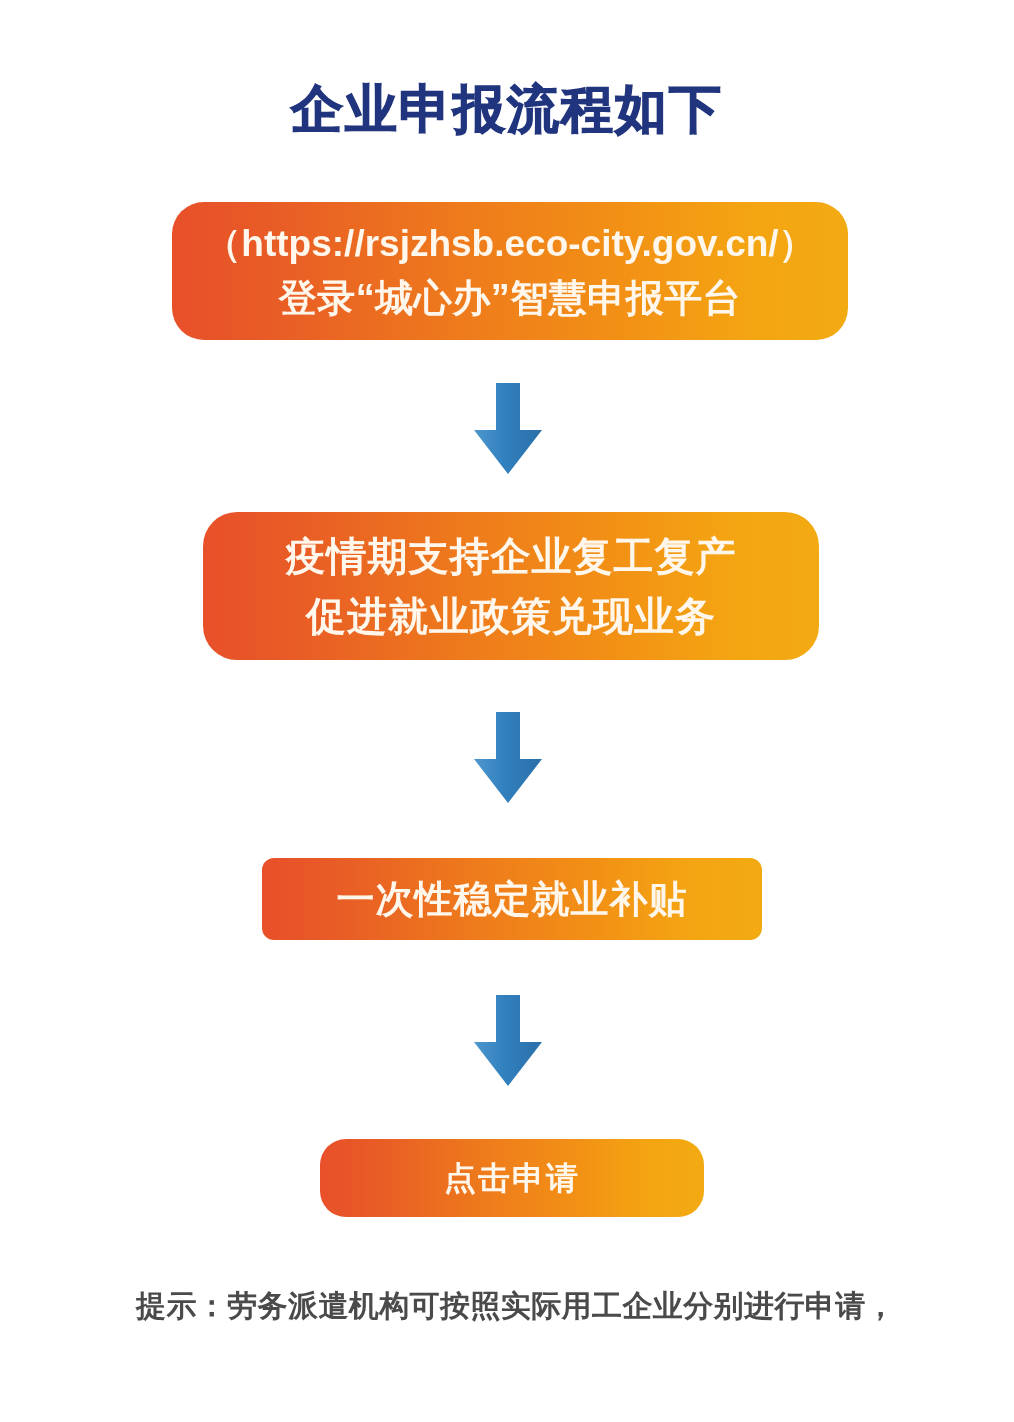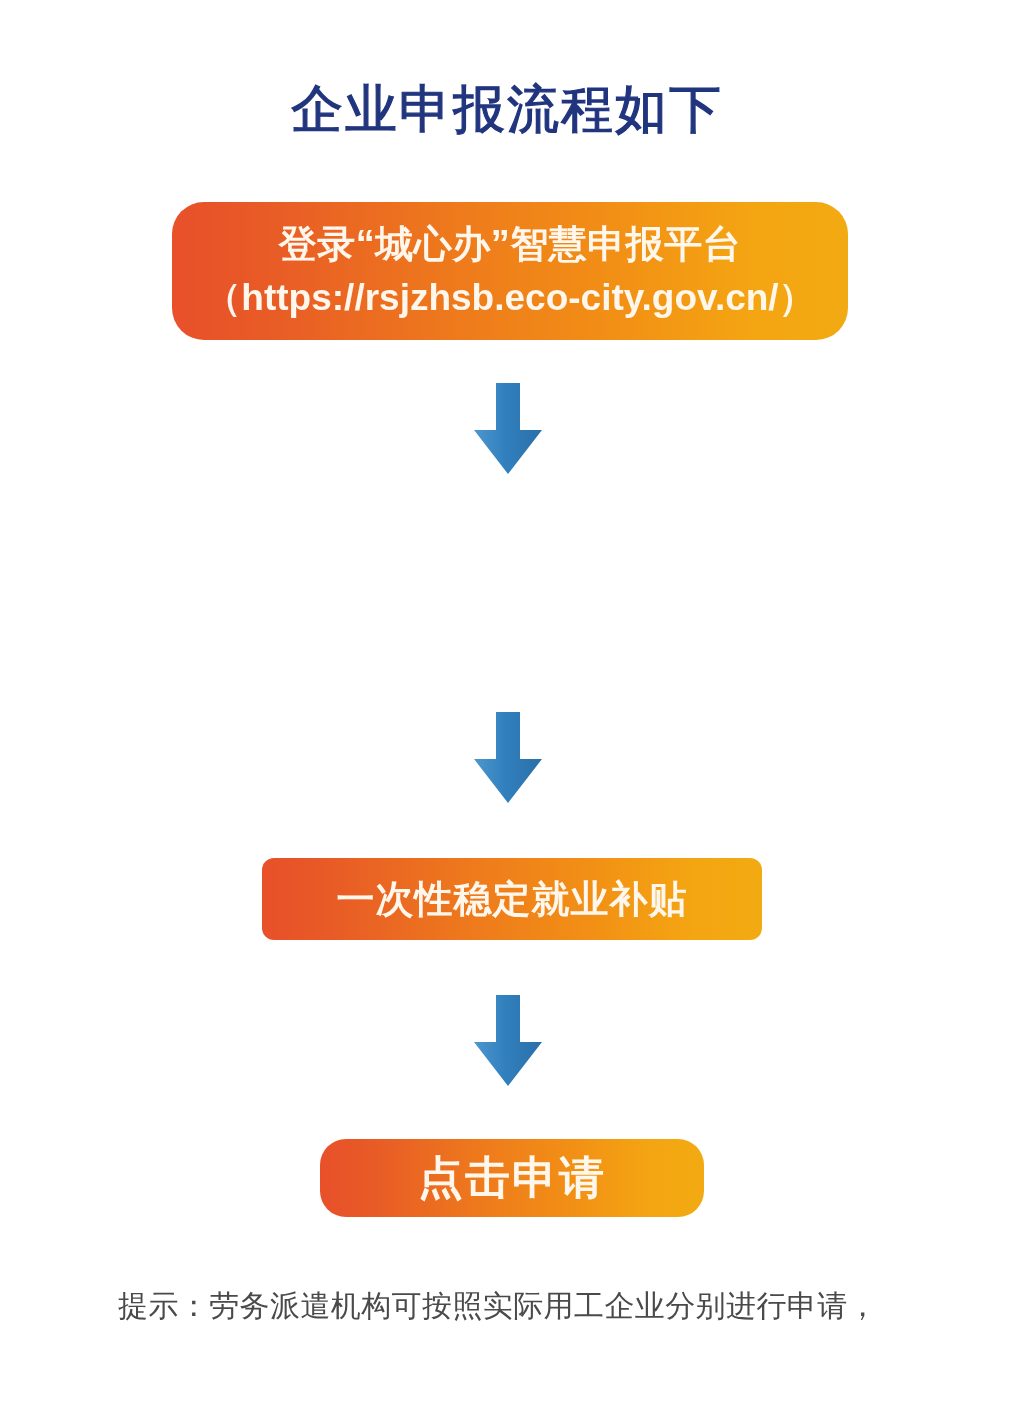--- a/index.html
+++ b/index.html
@@ -24,21 +24,21 @@
 
   
   .title {
     position: absolute;
     left: 0;
     top: 78px;
     width: 1014px;
     text-align: center;
     font-size: 52px;
     line-height: 62px;
-    font-weight: 400;
+    font-weight: 700;
     letter-spacing: 2px;
     color: #21357F;
     -webkit-text-stroke: 1.2px #21357F;
     white-space: nowrap;
   }
 
   
   .flow-box {
     position: absolute;
     background: linear-gradient(90deg, #E8502A 0%, #E85B26 14%, #EE7A1C 42%, #F29015 66%, #F4A512 86%, #F2AA12 100%);
@@ -105,81 +105,87 @@
 
   
   #box-4 {
     left: 320px;
     top: 1139px;
     width: 384px;
     height: 78px;
     border-radius: 26px;
   }
   #box-4 .txt {
-    font-size: 45px;
+    font-size: 32px;
     line-height: 44px;
     letter-spacing: 2px;
   }
 
   
   .arrow {
     position: absolute;
   }
   .arrow svg {
     display: block;
   }
 
   #arrow-1 { left: 473px; top: 383px; }
   #arrow-2 { left: 473px; top: 712px; }
   #arrow-3 { left: 473px; top: 995px; }
 
   
   .note {
     position: absolute;
-    left: 118px;
+    left: 136px;
     top: 1282px;
     width: 790px;
     color: #4A4A4A;
     font-size: 30px;
     line-height: 48px;
-    font-weight: 400;
+    font-weight: 700;
     letter-spacing: 0.4px;
   }
   .note .nline {
     display: block;
     white-space: nowrap;
   }
 </style>
 </head>
 <body>
 
 <div id="page">
 
   <div class="title">企业申报流程如下</div>
 
   <div class="flow-box" id="box-1">
     <div class="txt">
+      <span class="line line-url">（https://rsjzhsb.eco-city.gov.cn/）</span>
       <span class="line line-main">登录“城心办”智慧申报平台</span>
-      <span class="line line-url">（https://rsjzhsb.eco-city.gov.cn/）</span>
     </div>
   </div>
 
   <div class="arrow" id="arrow-1">
     <svg width="70" height="92" viewBox="0 0 70 92" xmlns="http://www.w3.org/2000/svg">
       <defs>
         <linearGradient id="ag1" x1="0" y1="0" x2="1" y2="0">
           <stop offset="0%" stop-color="#4E97CE"></stop>
           <stop offset="45%" stop-color="#3180BE"></stop>
           <stop offset="100%" stop-color="#2A6FA8"></stop>
         </linearGradient>
       </defs>
       <path d="M23 0 L47 0 L47 47 L69 47 L35 91 L1 47 L23 47 Z" fill="url(#ag1)"></path>
     </svg>
   </div>
 
+  <div class="flow-box" id="box-2">
+    <div class="txt">
+      <span class="line">疫情期支持企业复工复产</span>
+      <span class="line">促进就业政策兑现业务</span>
+    </div>
+  </div>
 
   <div class="arrow" id="arrow-2">
     <svg width="70" height="92" viewBox="0 0 70 92" xmlns="http://www.w3.org/2000/svg">
       <defs>
         <linearGradient id="ag2" x1="0" y1="0" x2="1" y2="0">
           <stop offset="0%" stop-color="#4E97CE"></stop>
           <stop offset="45%" stop-color="#3180BE"></stop>
           <stop offset="100%" stop-color="#2A6FA8"></stop>
         </linearGradient>
       </defs>

